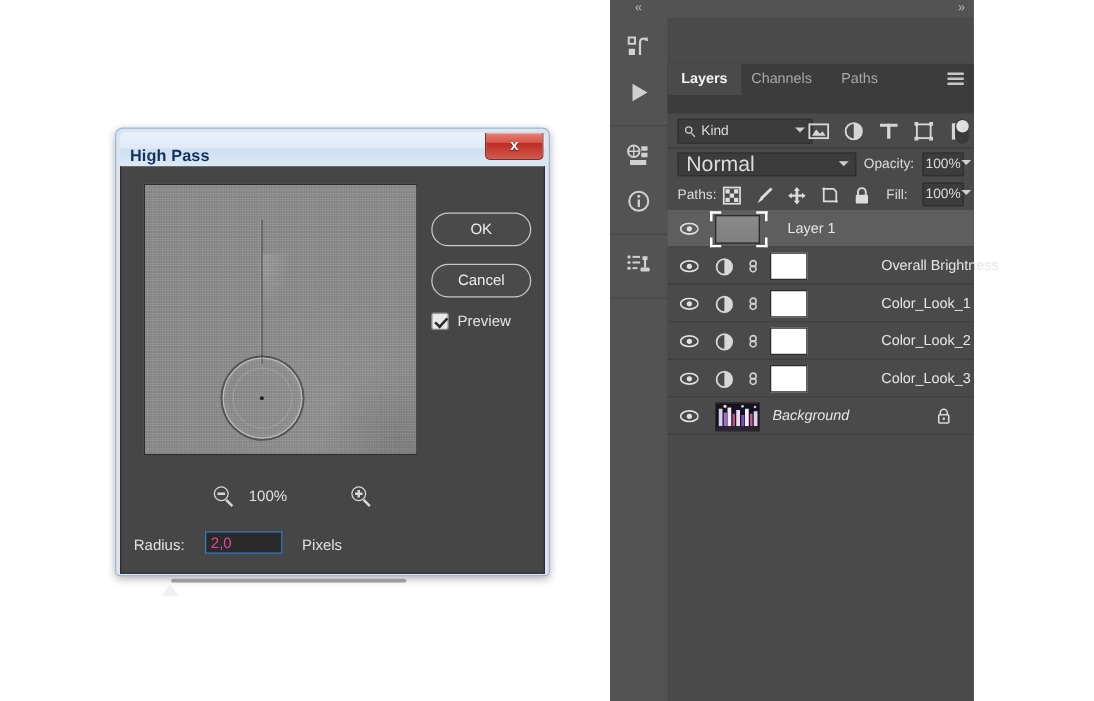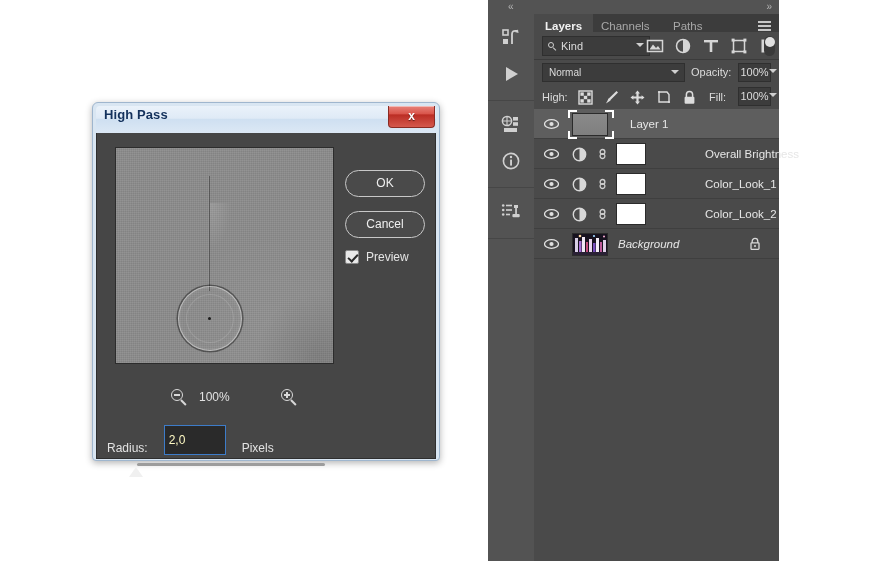--- a/index.html
+++ b/index.html
@@ -22,21 +22,21 @@
     box-shadow: 0 2px 7px rgba(0,0,0,0.30);
     padding: 3px;
   }
   #hp-titlebar {
     position: relative;
     height: 27px;
     background: linear-gradient(to bottom, #eaf2fa 0%, #dfeaf6 45%, #cfe0f1 50%, #dce8f5 100%);
     border-radius: 4px 4px 0 0;
   }
   #hp-title {
-    position: absolute; left: 8px; top: 1px;
+    position: absolute; left: 8px; top: 11px;
     font-size: 13px; font-weight: bold; color: #13315c;
     letter-spacing: .1px;
   }
   #hp-close {
     position: absolute; right: 1px; top: 0px;
     width: 47px; height: 22px;
     border: 1px solid #8a2b23;
     border-top: none;
     border-radius: 0 0 4px 4px;
     background: linear-gradient(to bottom,#e8837a 0%,#d9544a 38%,#bb2d24 42%,#d4584d 100%);
@@ -171,24 +171,24 @@
   #mag-out { left: 56px; }
   #mag-in { left: 166px; }
 
   
   #hp-radiusrow {
     position: absolute; left: 10px; top: 292px;
     display: flex; align-items: flex-end; gap: 16px;
   }
   #hp-radiusrow .rlabel { font-size: 12px; color: #e2e2e2; }
   #hp-radius-input {
-    width: 62px; height: 30px;
+    width: 62px; height: 18px;
     background: #2a2a2a;
     border: 1.4px solid #3d7cc9;
-    color: #fef9c3;
+    color: #ec4899;
     font-size: 12px;
     font-family: "Liberation Sans", sans-serif;
     padding: 0 4px;
     outline: none;
   }
   #hp-radiusrow .runit { font-size: 12px; color: #e2e2e2; }
 
   
   #hp-slider {
     position: absolute; left: 40px; top: 330px;
@@ -240,22 +240,23 @@
   .rail-btn svg { display: block; }
 
   
   #panel {
     position: absolute; left: 46px; top: 14px;
     width: 245px; height: 547px;
     background: #4a4a4a;
   }
   #tabbar {
     position: relative;
-    height: 18px;
+    height: 40px;
     background: #3c3c3c;
+    margin-top: 37px;
   }
   .tab {
     position: absolute; top: 0; height: 25px;
     line-height: 25px;
     font-size: 11.5px;
     color: #a8a8a8;
     padding: 0 11px;
     cursor: pointer;
   }
   .tab.active {
@@ -326,21 +327,21 @@
   
   #blendrow {
     position: relative; height: 25px; background: #4a4a4a;
   }
   #blend-select {
     position: absolute; left: 8px; top: 3px;
     width: 143px; height: 19px;
     background: #3c3c3c; border: 1px solid #2f2f2f;
     display: flex; align-items: center; cursor: pointer;
   }
-  #blend-select .bv { font-size: 10px; color: #dcdcdc; margin-left: 6px; }
+  #blend-select .bv { font-size: 17px; color: #dcdcdc; margin-left: 6px; }
   #blend-select .cv {
     position: absolute; right: 5px; top: 6px;
     width: 0; height: 0;
     border-left: 4px solid transparent; border-right: 4px solid transparent;
     border-top: 4px solid #cfcfcf;
   }
   #opacity-label {
     position: absolute; left: 157px; top: 6px;
     font-size: 11px; color: #dcdcdc;
   }
@@ -625,21 +626,21 @@
         <div id="blend-select">
           <div class="bv">Normal</div>
           <div class="cv"></div>
         </div>
         <div id="opacity-label">Opacity:</div>
         <div id="opacity-field">100%</div>
         <div id="opacity-chev"></div>
       </div>
 
       <div id="lockrow">
-        <div id="lock-label">High:</div>
+        <div id="lock-label">Paths:</div>
 
         <div class="lockicon" id="lk-0">
           <svg width="17" height="17" viewBox="0 0 17 17">
             <rect x="2" y="2" width="13" height="13" fill="none" stroke="#dcdcdc" stroke-width="1.4"></rect>
             <rect x="3.4" y="3.4" width="3.4" height="3.4" fill="#dcdcdc"></rect>
             <rect x="10.2" y="3.4" width="3.4" height="3.4" fill="#dcdcdc"></rect>
             <rect x="6.8" y="6.8" width="3.4" height="3.4" fill="#dcdcdc"></rect>
             <rect x="3.4" y="10.2" width="3.4" height="3.4" fill="#dcdcdc"></rect>
             <rect x="10.2" y="10.2" width="3.4" height="3.4" fill="#dcdcdc"></rect>
           </svg>
@@ -741,20 +742,36 @@
             <path d="M7.5 1.3 A6.2 6.2 0 0 1 7.5 13.7 Z" fill="#d8d8d8"></path>
           </svg>
           <svg class="link-icon" viewBox="0 0 11 16">
             <path d="M5.5 3.5 a2.4 2.4 0 1 1 0 4.8 a2.4 2.4 0 1 1 0 -4.8" fill="none" stroke="#cfcfcf" stroke-width="1.3"></path>
             <path d="M5.5 7.7 a2.4 2.4 0 1 1 0 4.8 a2.4 2.4 0 1 1 0 -4.8" fill="none" stroke="#cfcfcf" stroke-width="1.3"></path>
           </svg>
           <div class="mask-thumb"></div>
           <div class="layer-name ln-mask">Color_Look_2</div>
         </div>
 
+        <div class="layer-row">
+          <svg class="eye" viewBox="0 0 15 10">
+            <ellipse cx="7.5" cy="5" rx="7" ry="4.3" fill="none" stroke="#e0e0e0" stroke-width="1.3"></ellipse>
+            <circle cx="7.5" cy="5" r="2.1" fill="#e0e0e0"></circle>
+          </svg>
+          <svg class="adj-icon" viewBox="0 0 15 15">
+            <circle cx="7.5" cy="7.5" r="6.2" fill="none" stroke="#d8d8d8" stroke-width="1.4"></circle>
+            <path d="M7.5 1.3 A6.2 6.2 0 0 1 7.5 13.7 Z" fill="#d8d8d8"></path>
+          </svg>
+          <svg class="link-icon" viewBox="0 0 11 16">
+            <path d="M5.5 3.5 a2.4 2.4 0 1 1 0 4.8 a2.4 2.4 0 1 1 0 -4.8" fill="none" stroke="#cfcfcf" stroke-width="1.3"></path>
+            <path d="M5.5 7.7 a2.4 2.4 0 1 1 0 4.8 a2.4 2.4 0 1 1 0 -4.8" fill="none" stroke="#cfcfcf" stroke-width="1.3"></path>
+          </svg>
+          <div class="mask-thumb"></div>
+          <div class="layer-name ln-mask">Color_Look_3</div>
+        </div>
 
         <div class="layer-row">
           <svg class="eye" viewBox="0 0 15 10">
             <ellipse cx="7.5" cy="5" rx="7" ry="4.3" fill="none" stroke="#e0e0e0" stroke-width="1.3"></ellipse>
             <circle cx="7.5" cy="5" r="2.1" fill="#e0e0e0"></circle>
           </svg>
           <div class="photo-thumb">
             <svg width="36" height="23" viewBox="0 0 36 23" preserveAspectRatio="none">
               <rect width="36" height="23" fill="#17121f"></rect>
               <rect x="2" y="4" width="3" height="14" fill="#d8cfe6"></rect>

